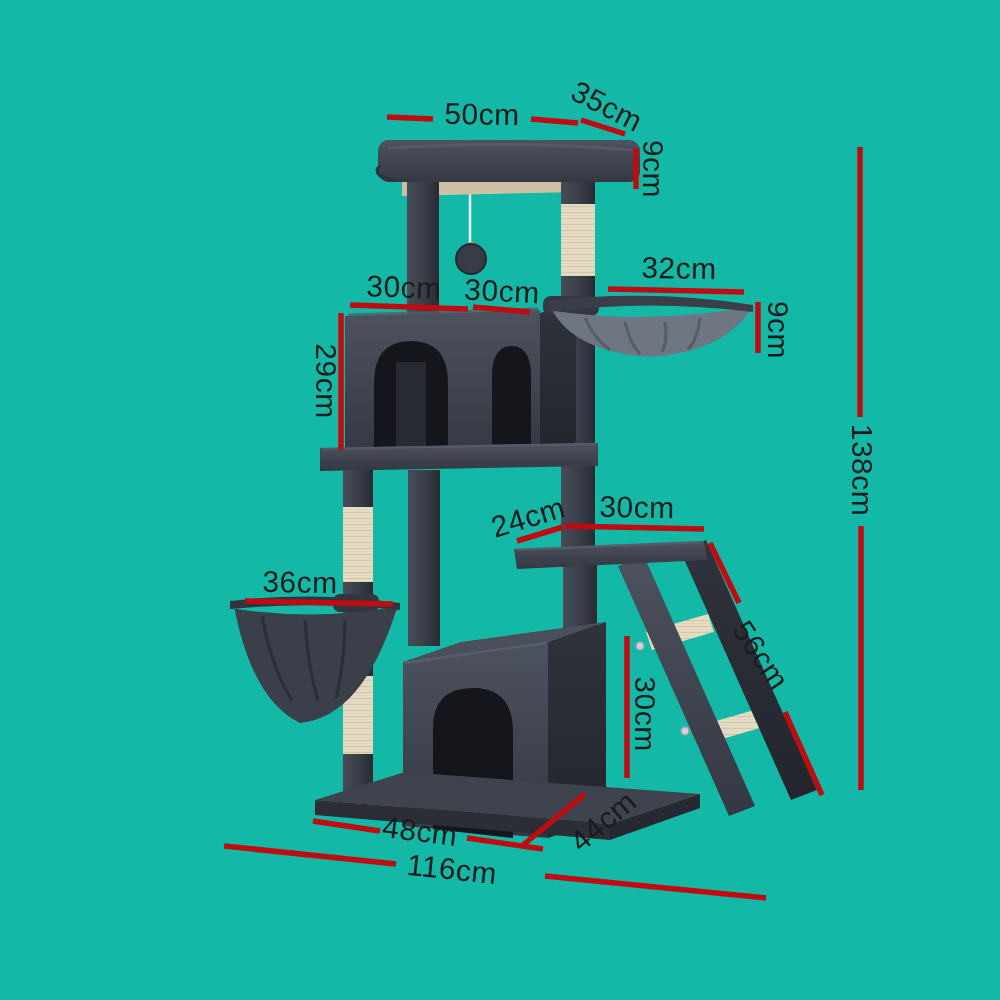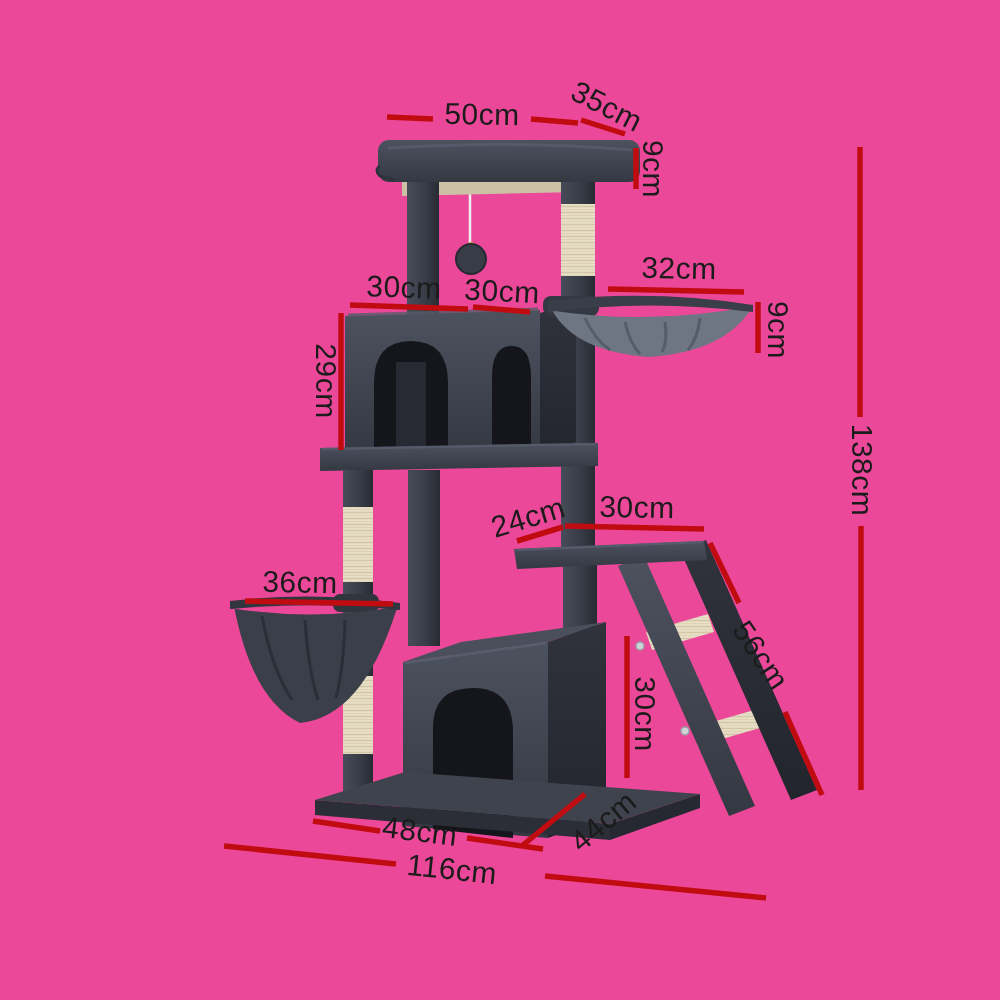--- a/index.html
+++ b/index.html
@@ -1,16 +1,16 @@
 <!DOCTYPE html>
 <html><head>
 <meta charset="utf-8">
 <style>
   html,body{margin:0;padding:0;background:#ffffff;}
-  .stage{position:relative;width:1000px;height:1000px;background:#ec4899;overflow:hidden;}
+  .stage{position:relative;width:1000px;height:1000px;background:#14b8a6;overflow:hidden;}
   .dim-label{
     font-family:"Liberation Sans","DejaVu Sans",sans-serif;
     font-size:30px;
     font-weight:500;
     fill:#1b1b1b;
     text-anchor:middle;
     letter-spacing:0.5px;
   }
   svg{display:block;}
 </style>

